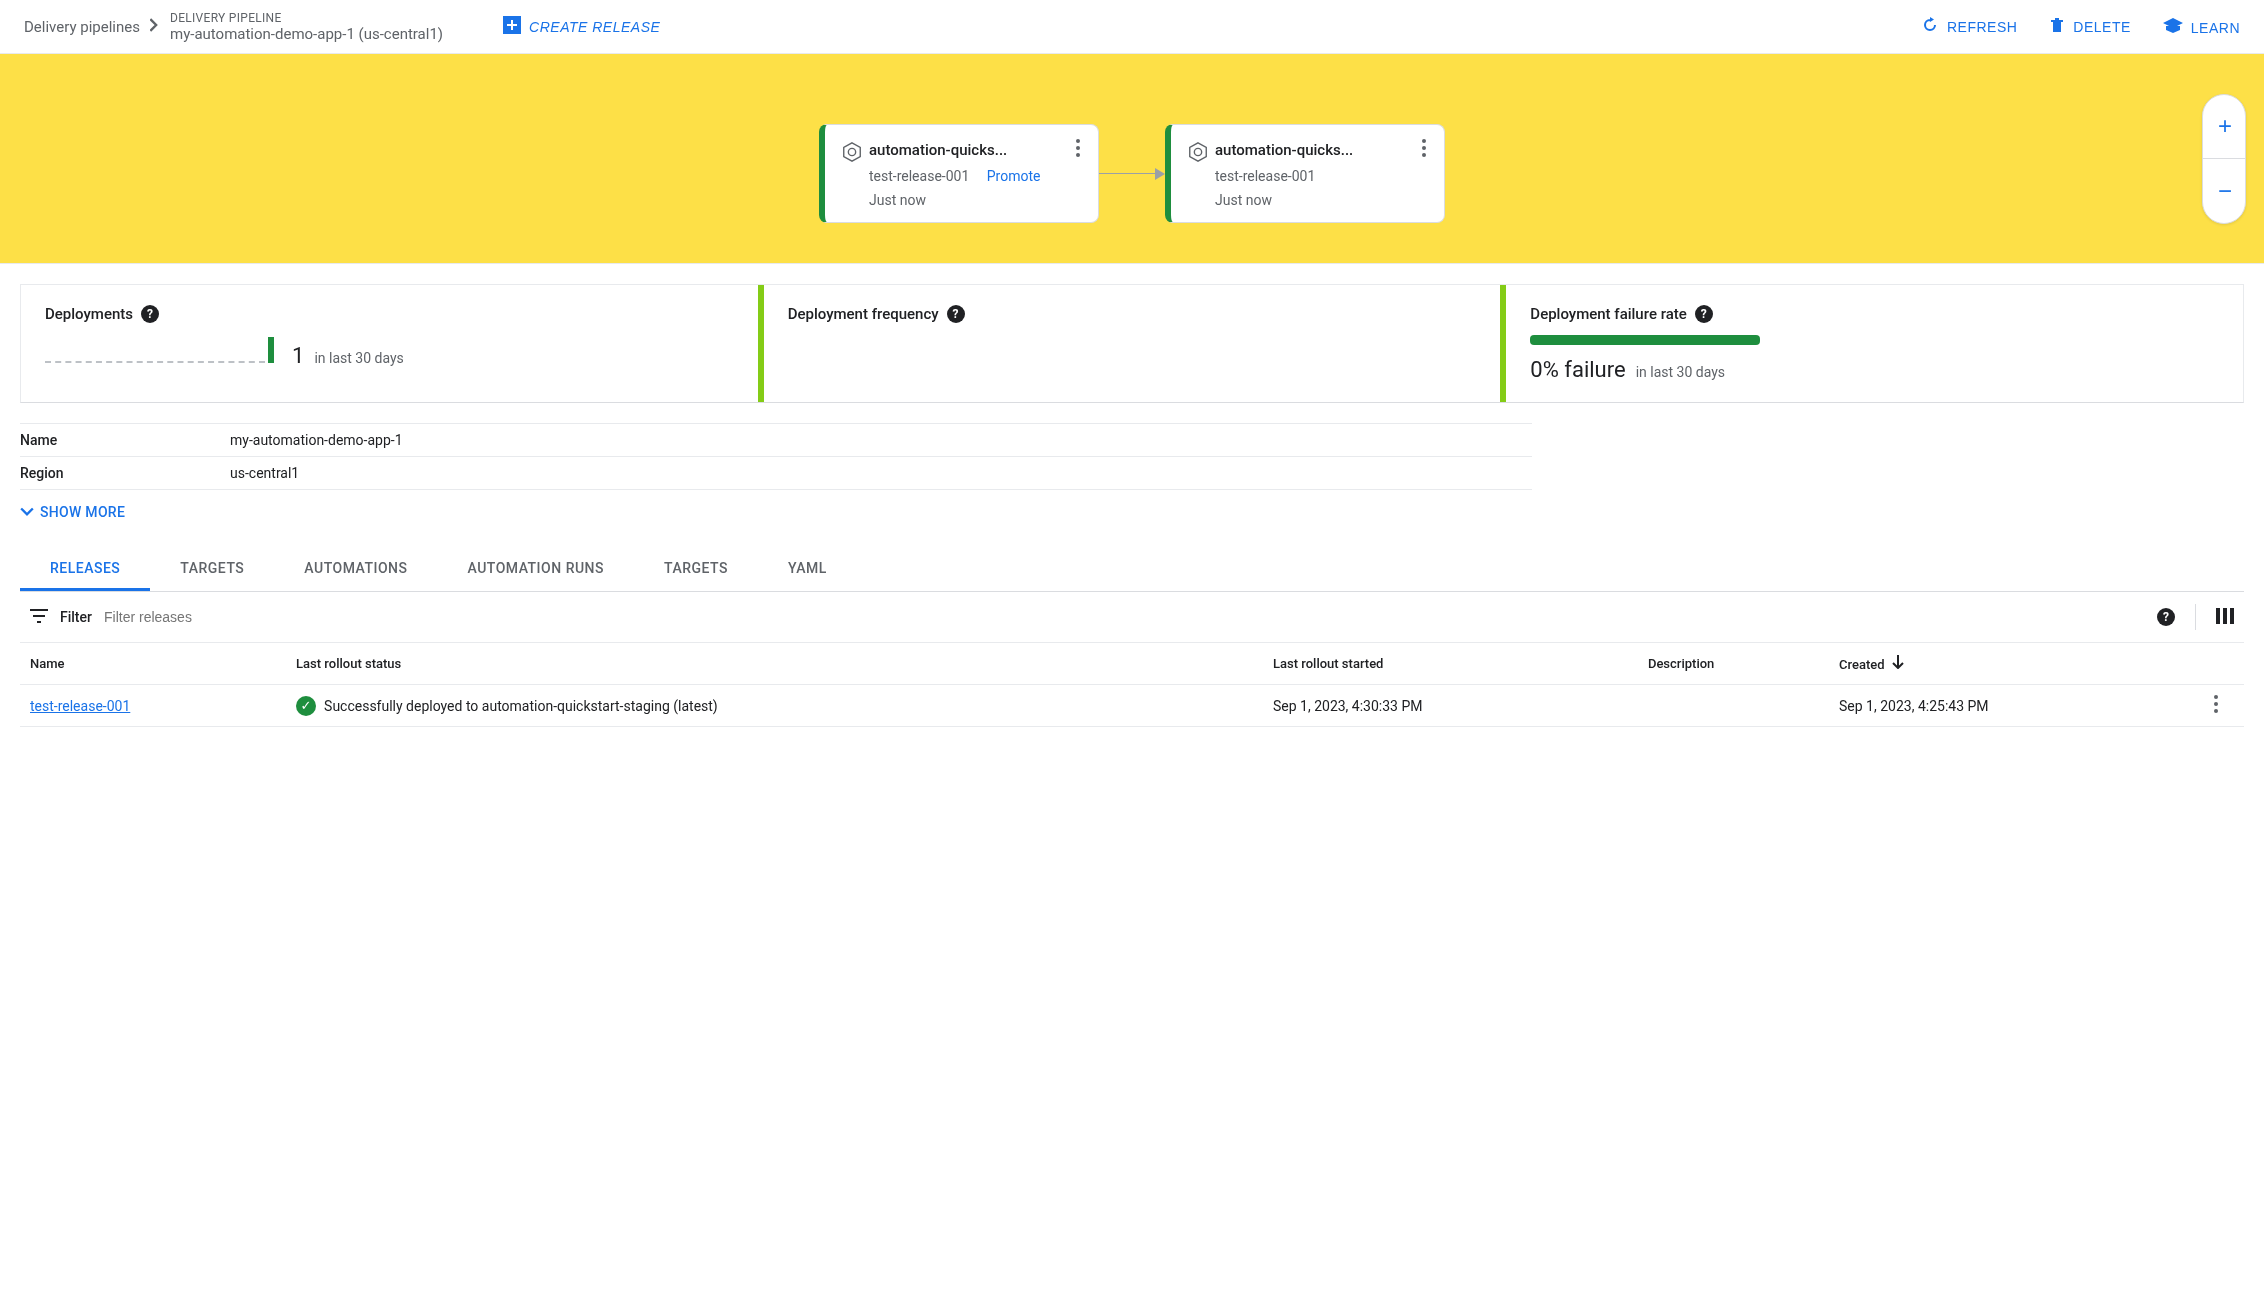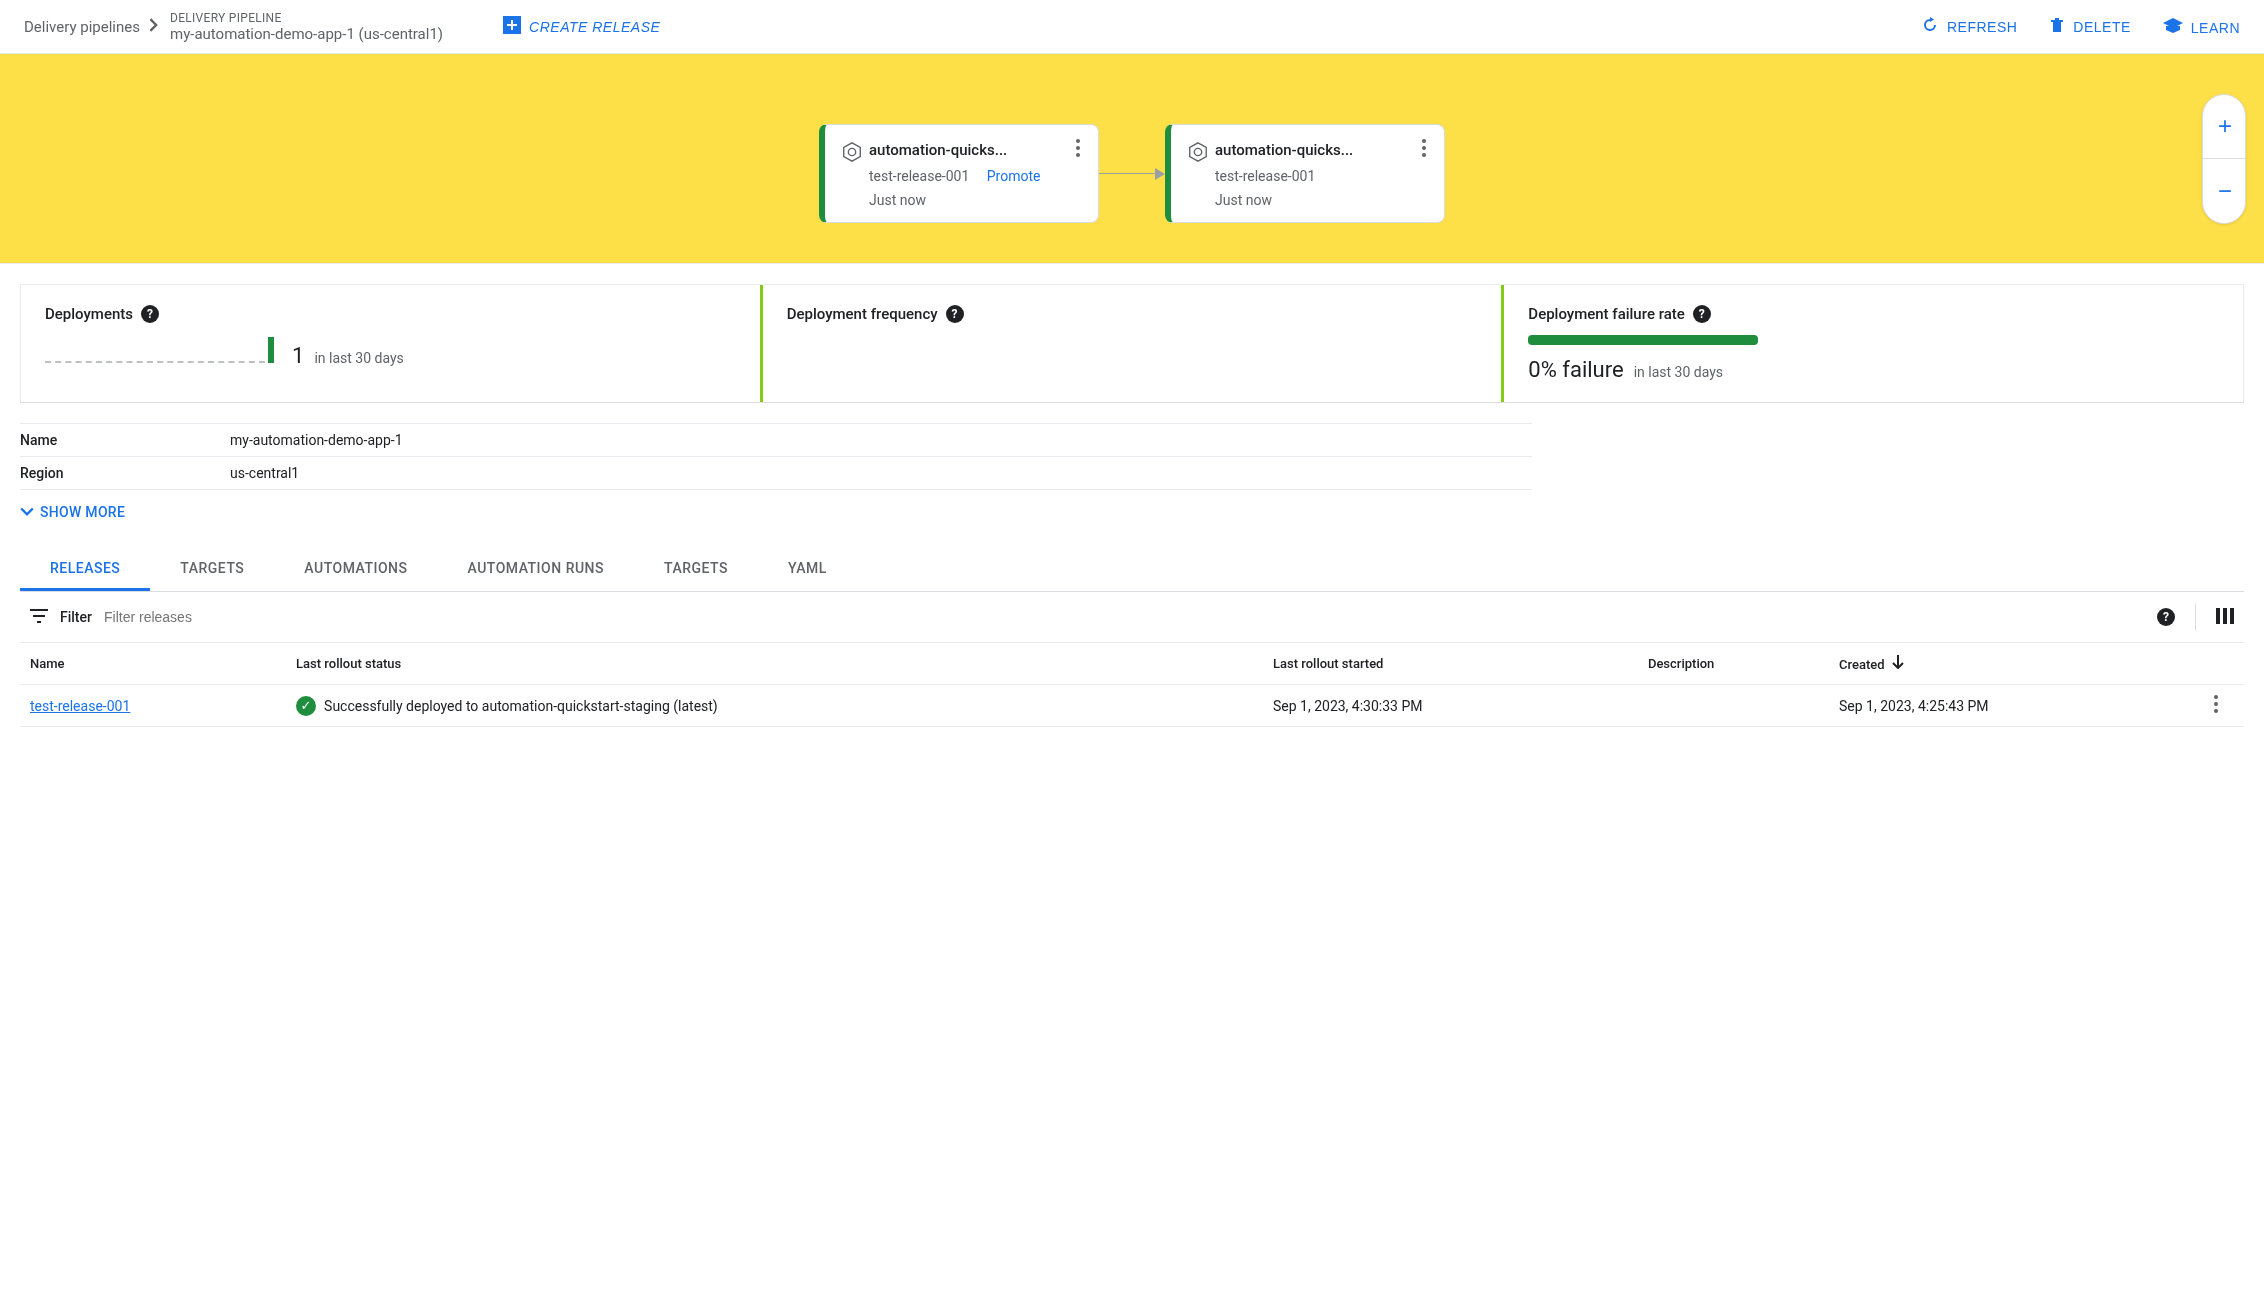--- a/index.html
+++ b/index.html
@@ -28,21 +28,21 @@
   .stage-menu { cursor: pointer; padding: 0 2px; }
   .arrow { width: 66px; height: 2px; position: relative; display: flex; align-items: center; }
   .arrow-line { flex: 1; height: 1px; background: #9aa0a6; }
   .arrow-head { width: 0; height: 0; border-top: 6px solid transparent; border-bottom: 6px solid transparent; border-left: 10px solid #9aa0a6; }
   
   .zoom-controls { position: absolute; right: 18px; top: 50%; transform: translateY(-50%); background: #fff; border: 1px solid #dadce0; border-radius: 22px; width: 44px; overflow: hidden; box-shadow: 0 1px 3px rgba(0,0,0,0.1); }
   .zoom-btn { width: 44px; height: 64px; display: flex; align-items: center; justify-content: center; font-size: 24px; color: #1a73e8; cursor: pointer; background: none; border: none; }
   .zoom-btn:first-child { border-bottom: 1px solid #dadce0; }
   
   .metrics { display: flex; background: #fff; margin: 20px; border: 1px solid #e8eaed; border-bottom: 1px solid #dadce0; }
-  .metric { flex: 1; padding: 20px 24px; border-right: 3px solid #84cc16; }
+  .metric { flex: 1; padding: 20px 24px; border-right: 6px solid #84cc16; }
   .metric:last-child { border-right: none; }
   .metric-title { font-size: 15px; font-weight: 500; display: flex; align-items: center; gap: 8px; }
   .help-icon { width: 18px; height: 18px; background: #202124; color: #fff; border-radius: 50%; display: inline-flex; align-items: center; justify-content: center; font-size: 12px; font-weight: bold; }
   .metric-body { margin-top: 12px; display: flex; align-items: baseline; gap: 10px; }
   .metric-big { font-size: 22px; }
   .metric-sub { font-size: 14px; color: #5f6368; }
   .sparkline { display: flex; align-items: flex-end; height: 28px; gap: 1px; margin-right: 8px; }
   .spark-dash { border-bottom: 2px dashed #bdc1c6; width: 220px; height: 14px; }
   .spark-bar { width: 6px; height: 26px; background: #1e8e3e; margin-left: 2px; }
   .failrate-bar { width: 230px; height: 10px; background: #1e8e3e; border-radius: 4px; margin-top: 12px; }

